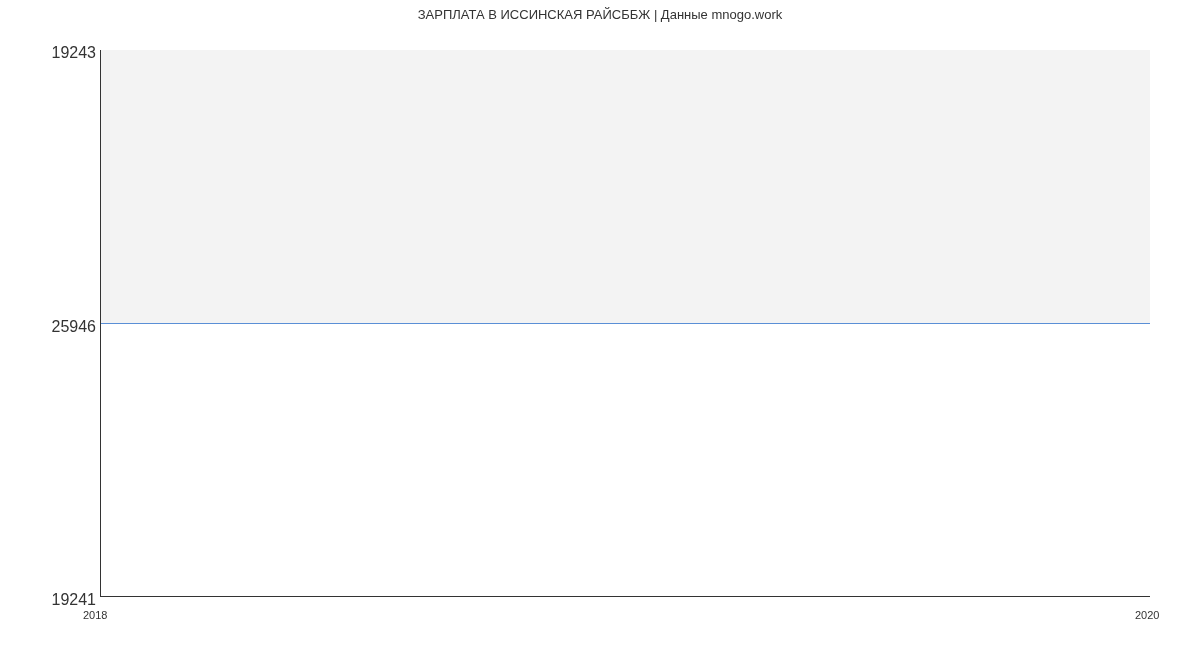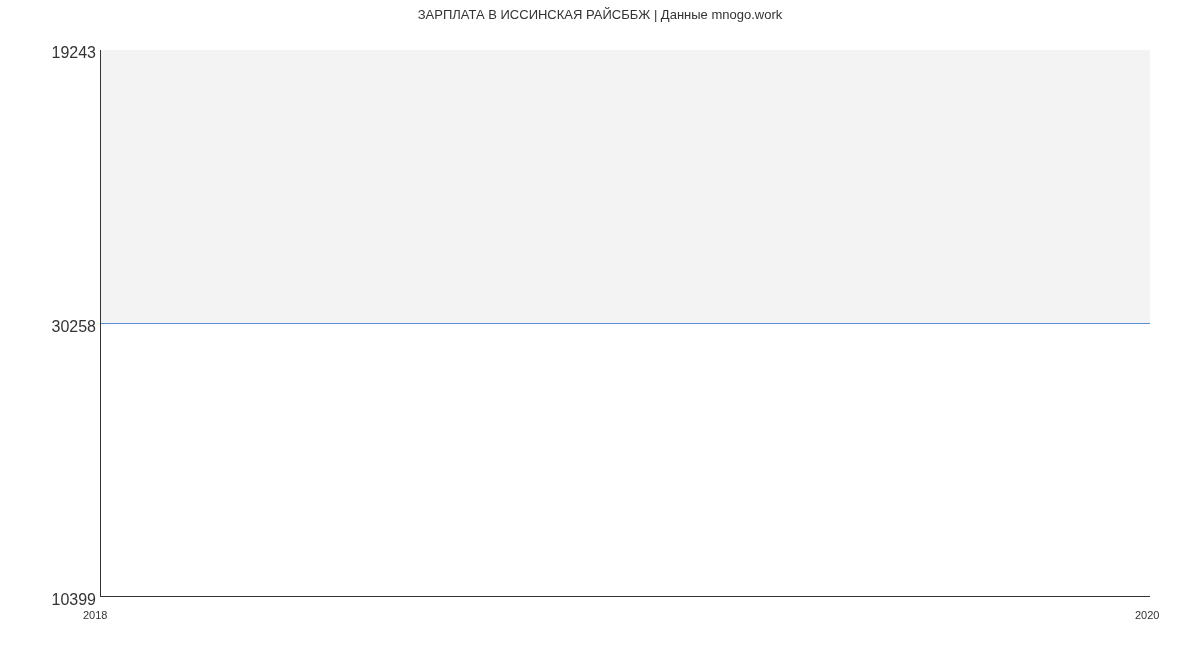--- a/index.html
+++ b/index.html
@@ -91,18 +91,18 @@
 
 <div class="chart-container">
   <div class="chart-title">ЗАРПЛАТА В ИССИНСКАЯ РАЙСББЖ | Данные mnogo.work</div>
 
   <div class="plot-area">
     <div class="fill-region"></div>
     <div class="data-line"></div>
   </div>
 
   <div class="y-tick-label y-tick-19243">19243</div>
-  <div class="y-tick-label y-tick-19242">30258</div>
-  <div class="y-tick-label y-tick-19241">10399</div>
+  <div class="y-tick-label y-tick-19242">25946</div>
+  <div class="y-tick-label y-tick-19241">19241</div>
 
   <div class="x-tick-label x-tick-2023">2018</div>
   <div class="x-tick-label x-tick-2024">2020</div>
 </div>
 
 </body></html>

